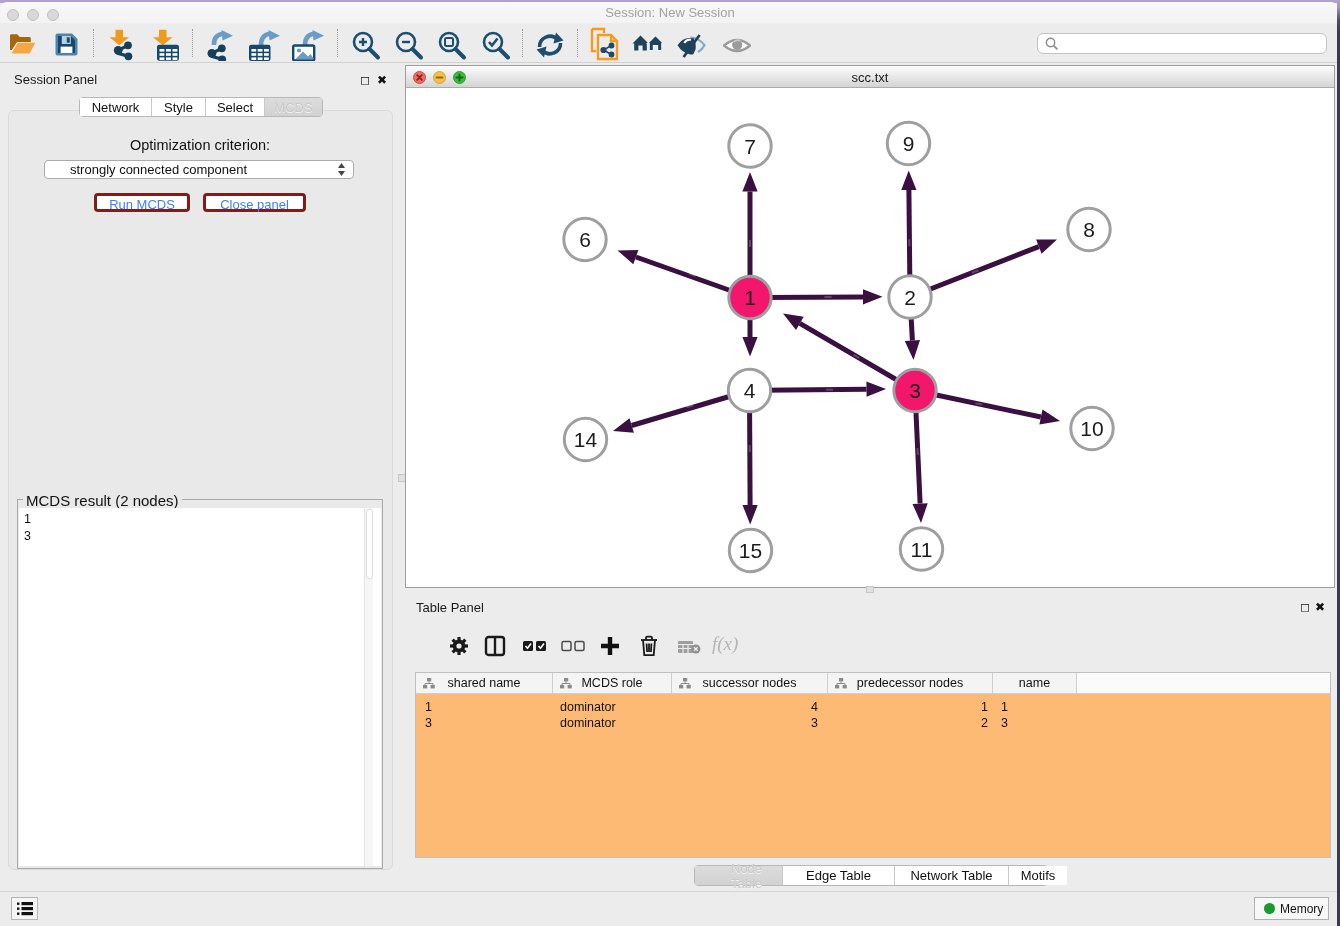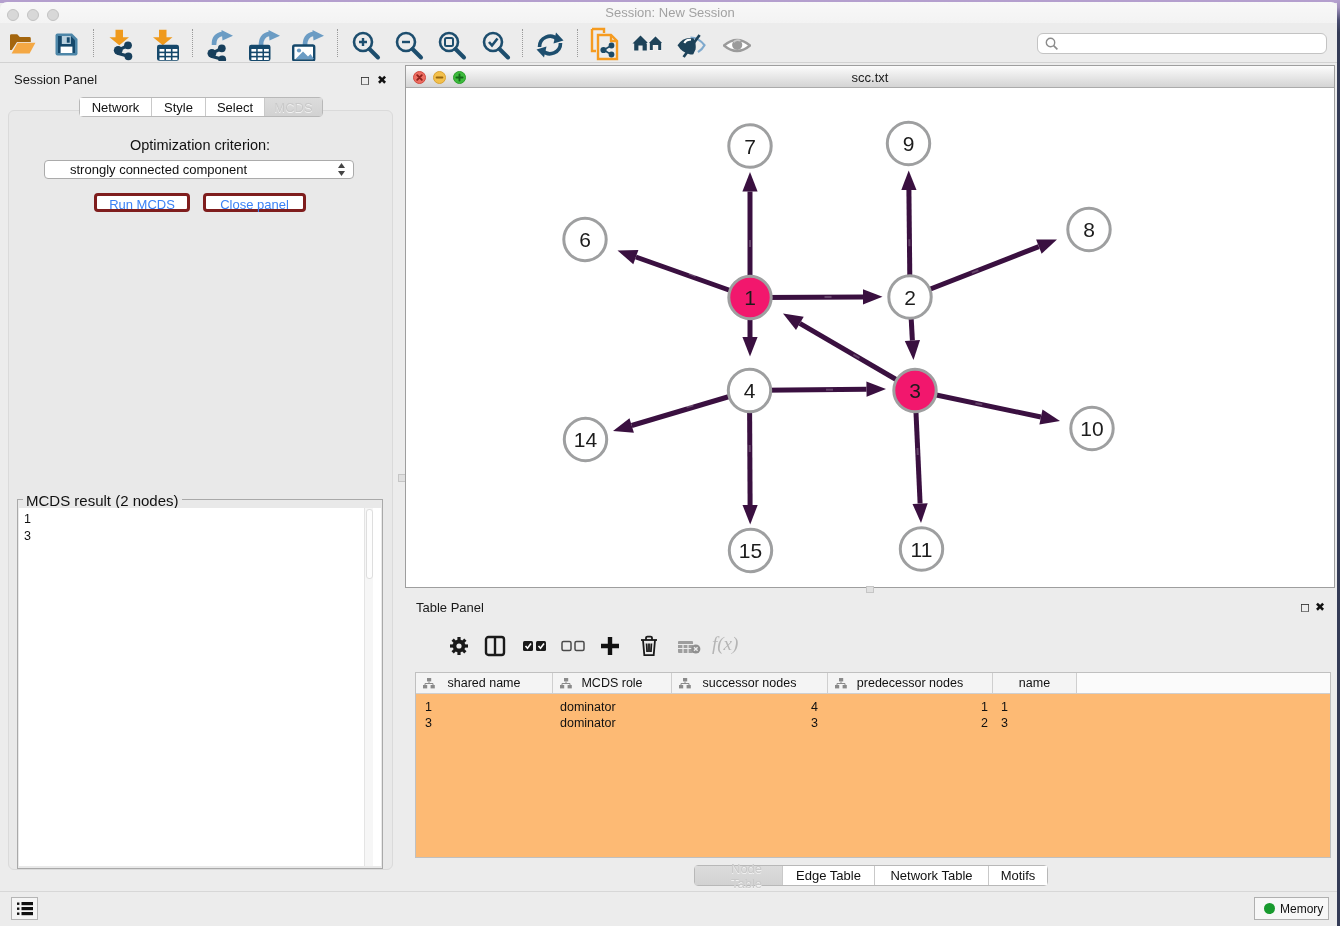--- a/index.html
+++ b/index.html
@@ -441,16 +441,16 @@
   <div class="tcell" style="left:412px; top:25.5px; width:160px; text-align:right;">1</div>
   <div class="tcell" style="left:585px; top:25.5px;">1</div>
   <div class="tcell" style="left:9px; top:42px;">3</div>
   <div class="tcell" style="left:144px; top:42px;">dominator</div>
   <div class="tcell" style="left:256px; top:42px; width:146px; text-align:right;">3</div>
   <div class="tcell" style="left:412px; top:42px; width:160px; text-align:right;">2</div>
   <div class="tcell" style="left:585px; top:42px;">3</div>
 </div>
 <div id="tp-tabs">
   <div class="seg sel" style="width:88px;padding-left:36px;">Node Table</div>
-  <div class="seg" style="width:92px;">Edge Table</div>
+  <div class="seg" style="width:112px;">Edge Table</div>
   <div class="seg" style="width:114px;">Network Table</div>
   <div class="seg" style="width:58px; border-right:none;">Motifs</div>
 </div>
 
 </body></html>

